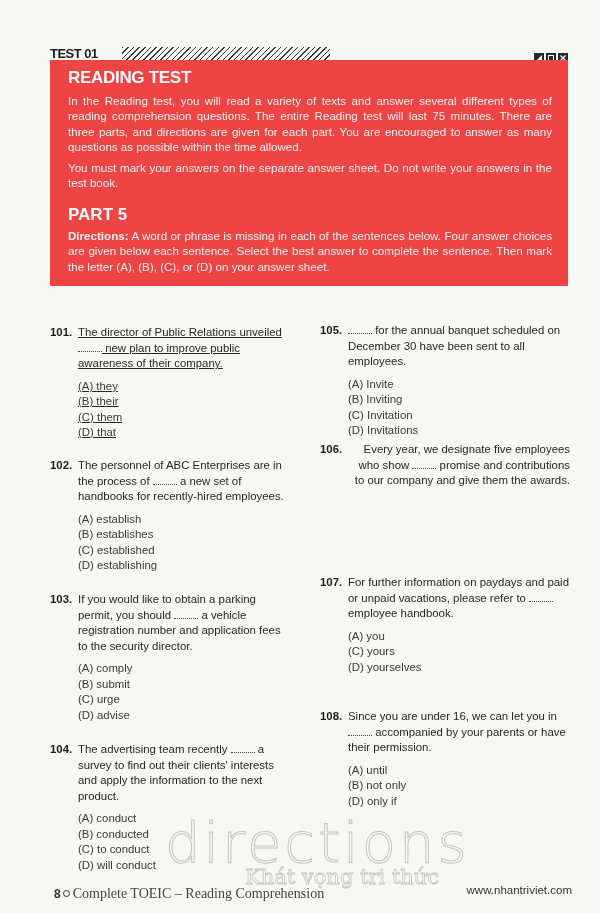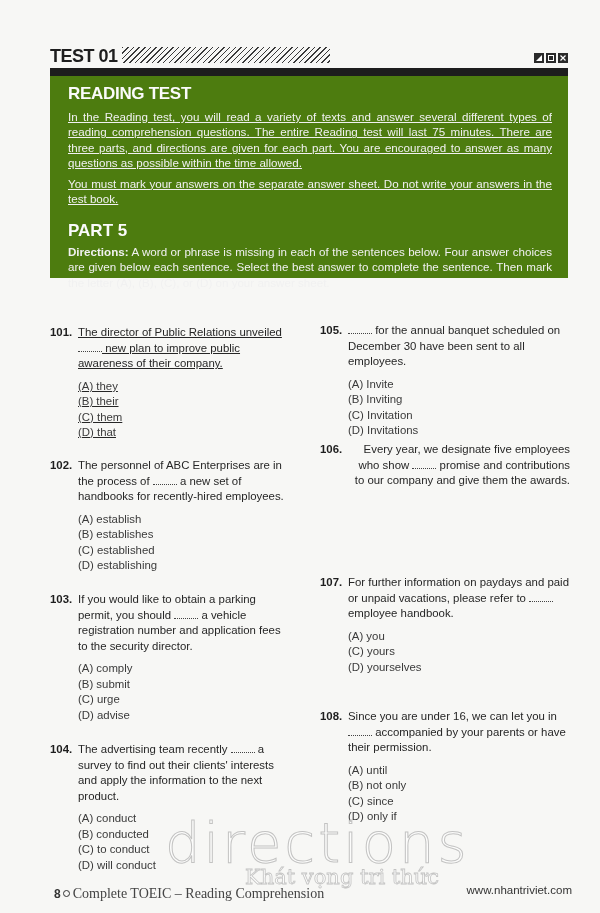--- a/index.html
+++ b/index.html
@@ -3,35 +3,35 @@
 <meta charset="utf-8">
 <style>
   html, body { margin:0; padding:0; }
   body {
     width:600px; height:913px; position:relative; overflow:hidden;
     background:#f7f7f5;
     font-family:"Liberation Sans", sans-serif;
     color:#262626;
   }
   .header { position:absolute; left:50px; top:44px; width:518px; height:24px; }
-  .test-title { position:absolute; left:0; top:2px; font-size:18px; font-weight:bold; letter-spacing:-0.5px; color:#1e1e1e; }
+  .test-title { position:absolute; left:0; top:2px; font-size:13px; font-weight:bold; letter-spacing:-0.5px; color:#1e1e1e; }
   .hatch {
     position:absolute; left:72px; top:3px; width:208px; height:16px;
     background:repeating-linear-gradient(135deg, #3a3a3a 0 1px, transparent 1px 4px);
   }
   .win-icons { position:absolute; right:0; top:9px; display:flex; gap:2px; }
   .win-icon { width:10px; height:10px; background:#2a2a2a; color:#fff; font-size:8px; line-height:10px; text-align:center; }
   .win-icon svg { display:block; }
   .black-bar { position:absolute; left:50px; top:68px; width:518px; height:8px; background:#1d1d1d; }
   .gray-box {
-    position:absolute; left:50px; top:76px; width:518px; height:202px;
-    background:#4d7c0f; color:#f1f1f1;
+    position:absolute; left:50px; top:60px; width:518px; height:226px;
+    background:#ef4444; color:#f1f1f1;
   }
   .section-title { position:absolute; left:18px; top:8px; font-size:17px; font-weight:bold; color:#fbfbfb; letter-spacing:-0.3px; }
-  .intro { position:absolute; left:18px; top:33px; width:484px; font-size:11.6px; line-height:15.4px; text-align:justify;text-decoration:underline; }
+  .intro { position:absolute; left:18px; top:33px; width:484px; font-size:11.6px; line-height:15.4px; text-align:justify; }
   .intro p { margin:0 0 5px 0; }
   .part-title { position:absolute; left:18px; top:145px; font-size:17px; font-weight:bold; color:#fbfbfb; }
   .directions { position:absolute; left:18px; top:168px; width:484px; font-size:11.6px; line-height:15.4px; text-align:justify; }
   .directions b { font-weight:bold; }
   .question { position:absolute; width:240px; font-size:11.4px; line-height:15.6px; }
   .q-num { position:absolute; left:0; top:0; font-weight:bold; color:#1e1e1e; }
   .q-text { margin-left:28px; }
   .blank { display:inline-block; width:24px; border-bottom:1px dotted #444; height:8px; vertical-align:baseline; }
   .options { margin-left:28px; margin-top:7px; color:#3a3a3a; }
   .opt { display:block; line-height:15.4px; }
@@ -156,21 +156,20 @@
     <span class="opt">(D) yourselves</span>
   </div>
 </div>
 
 <div class="question" style="left:320px; top:709px; width:250px;">
   <span class="q-num">108.</span>
   <div class="q-text"><span>Since you are under 16, we can let you in </span><span class="blank"></span><span> accompanied by your parents or have their permission.</span></div>
   <div class="options">
     <span class="opt">(A) until</span>
     <span class="opt">(B) not only</span>
-    <span class="opt">(C) since</span>
     <span class="opt">(D) only if</span>
   </div>
 </div>
 
 <div class="watermark">directions</div>
 <div class="watermark-sub">Khát vọng tri thức</div>
 
 <div class="footer-left">
   <span class="pg">8</span><span class="dot"></span><span class="book">Complete TOEIC – Reading Comprehension</span>
 </div>

